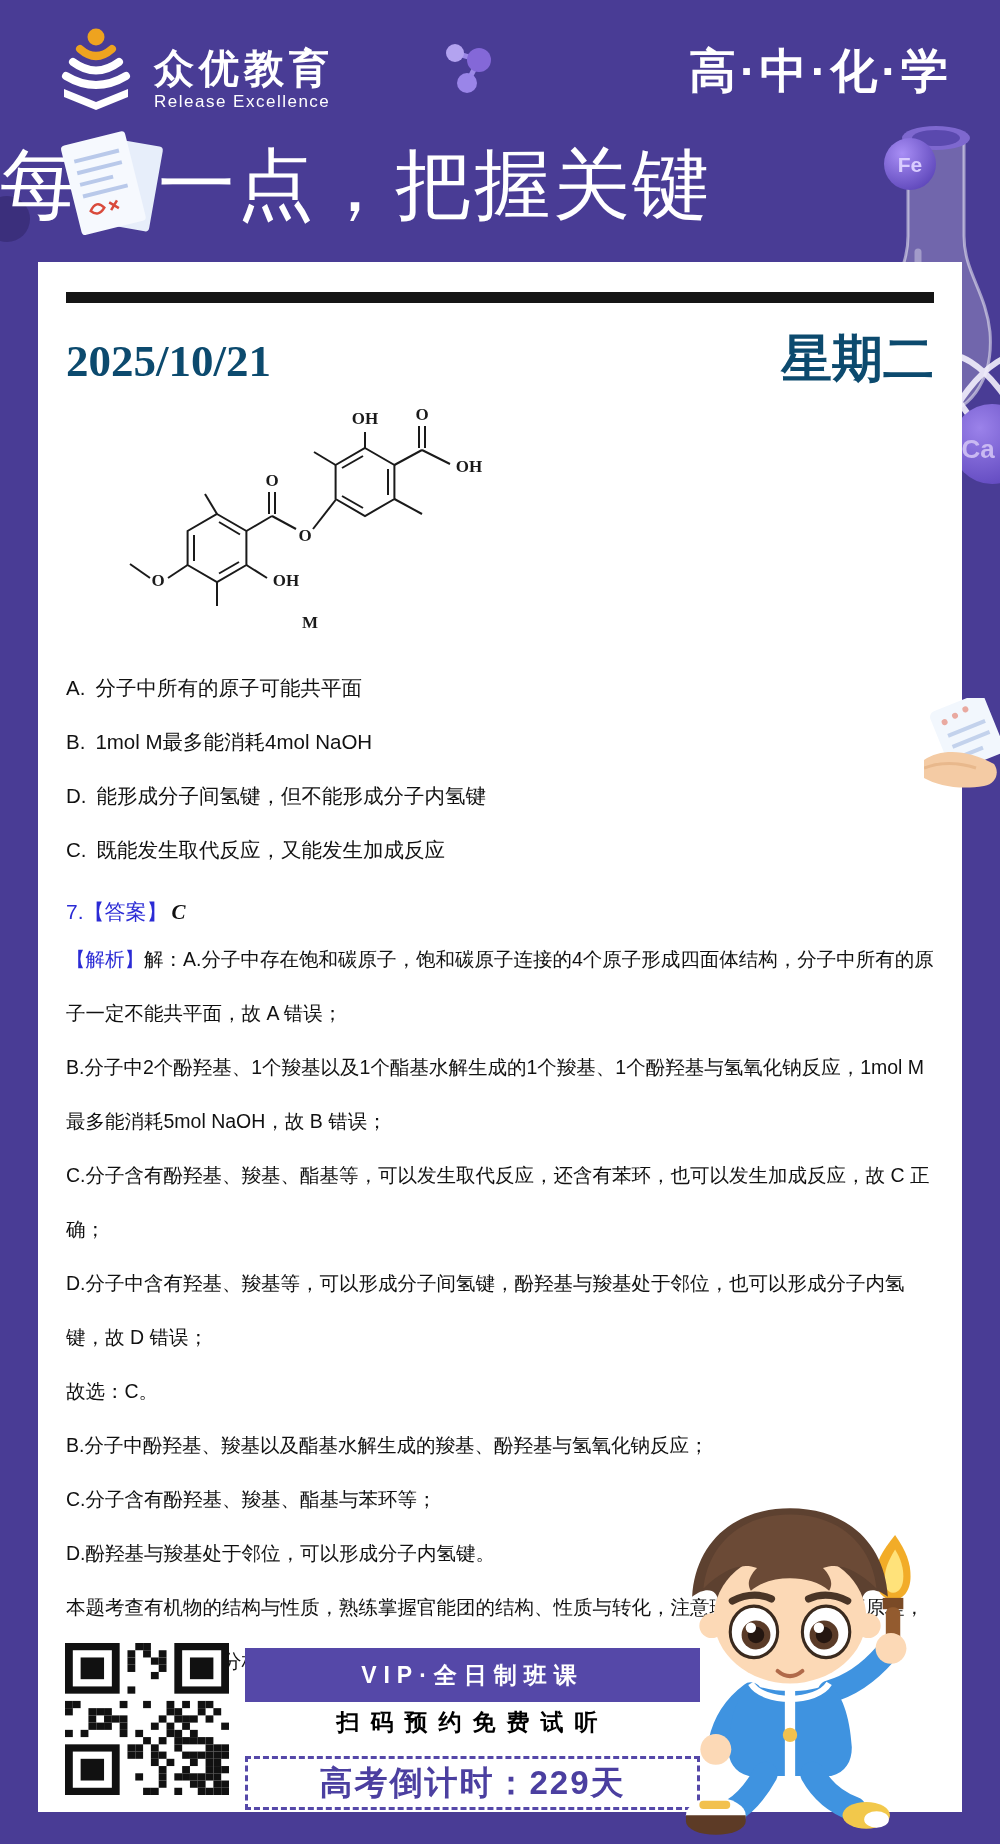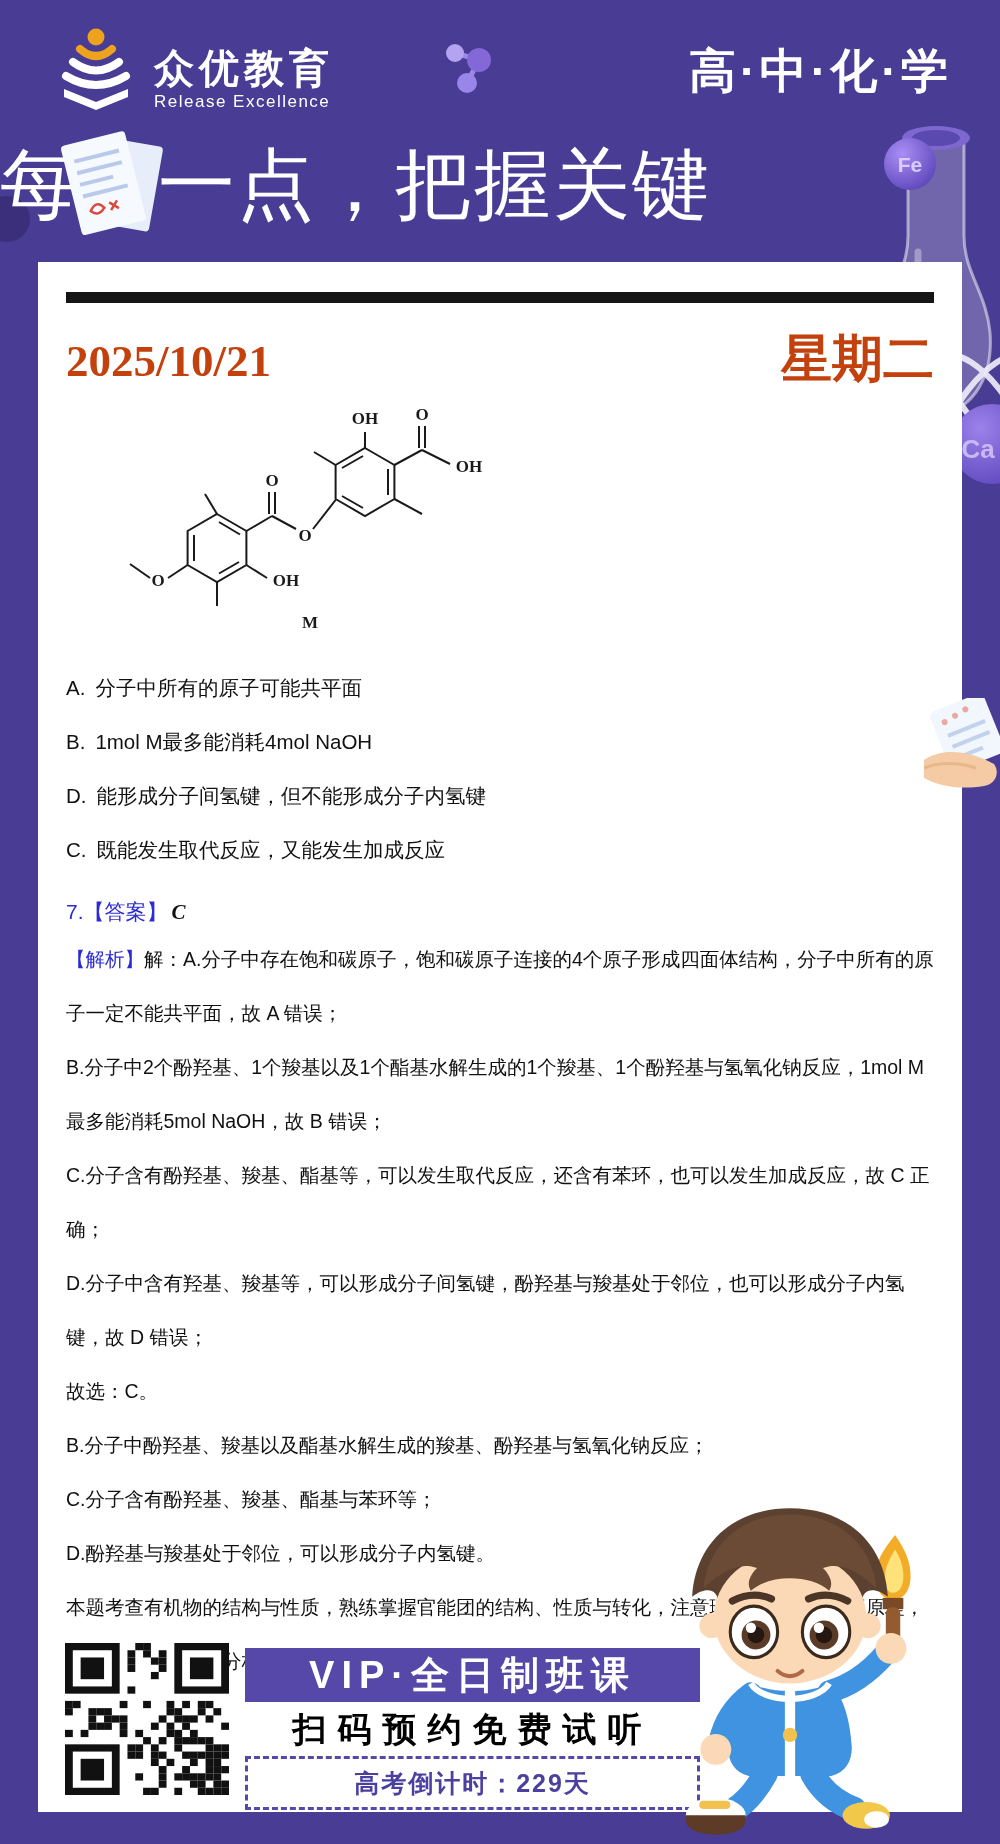--- a/index.html
+++ b/index.html
@@ -21,43 +21,43 @@
   .flask-deco{position:absolute;left:856px;top:122px;z-index:0;}
   .atom-deco{position:absolute;left:926px;top:322px;z-index:0;}
   .hand-deco{position:absolute;left:924px;top:698px;z-index:5;}
   .corner-ball{position:absolute;left:-16px;top:196px;width:46px;height:46px;border-radius:50%;
     background:#3b2f7c;z-index:2;}
   
   .card{position:absolute;left:38px;top:262px;width:924px;height:1550px;background:#ffffff;z-index:1;}
   .card-inner{padding:14px 26px 0 26px;position:relative;}
   .black-bar{height:11px;background:#151515;margin:16px 2px 0 2px;}
   .date-row{display:flex;justify-content:space-between;align-items:baseline;margin:22px 2px 0 2px;
-    font-family:"Liberation Serif","DejaVu Serif",serif;font-weight:bold;color:#c2410c;}
+    font-family:"Liberation Serif","DejaVu Serif",serif;font-weight:bold;color:#0c4a6e;}
   .date{font-size:45px;}
   .weekday{font-size:51px;}
   .stem{margin:24px 2px 0 2px;font-size:20.5px;line-height:46px;color:#111;}
   .molecule-figure{margin:8px 0 0 56px;}
   .mol-line{stroke:#1a1a1a;stroke-width:2;fill:none;}
   .mol-label{font-family:"Liberation Serif","DejaVu Serif",serif;font-size:17px;font-weight:bold;fill:#1a1a1a;}
   .options{margin:36px 2px 0 2px;}
   .option{font-size:20.5px;color:#111;margin-bottom:26px;}
   .option .opt-label{margin-right:10px;}
   .answer-row{margin:34px 2px 0 2px;font-size:21px;}
   .blue{color:#2B2BD5;}
   .answer-value{font-family:"Liberation Serif","DejaVu Serif",serif;font-style:italic;font-weight:bold;color:#111;margin-left:4px;}
   .analysis{margin:6px 2px 0 2px;}
   .analysis p{font-size:19.5px;line-height:54px;min-height:54px;margin:0;color:#111;}
   
   .qr{position:absolute;left:27px;top:1381px;}
   .vip-banner{position:absolute;left:207px;top:1386px;width:455px;height:54px;background:#5548A8;
-    color:#fff;font-size:38px;font-weight:bold;text-align:center;line-height:54px;letter-spacing:7px;}
+    color:#fff;font-size:23px;font-weight:bold;text-align:center;line-height:54px;letter-spacing:7px;}
   .scan-text{position:absolute;left:207px;top:1445px;width:455px;text-align:center;
-    font-size:34px;font-weight:900;letter-spacing:11px;color:#000;white-space:nowrap;}
+    font-size:23px;font-weight:900;letter-spacing:11px;color:#000;white-space:nowrap;}
   .countdown{position:absolute;left:207px;top:1494px;width:449px;height:48px;border:3px dashed #5548A8;
-    color:#4B3FA0;font-size:25px;font-weight:900;text-align:center;line-height:48px;letter-spacing:2px;}
+    color:#4B3FA0;font-size:33px;font-weight:900;text-align:center;line-height:48px;letter-spacing:2px;}
   .boy{position:absolute;left:597px;top:1238px;}
 </style>
 </head>
 <body>
 
 <div class="logo">
   <svg width="76" height="86" viewBox="0 0 76 86">
     <circle cx="38" cy="11" r="8.5" fill="#EEA31F"></circle>
     <path d="M22,23 Q38,37 54,23" stroke="#EEA31F" stroke-width="8" fill="none" stroke-linecap="round"></path>
     <path d="M15,36 Q38,53 61,36" stroke="#fff" stroke-width="8" fill="none" stroke-linecap="round"></path>

